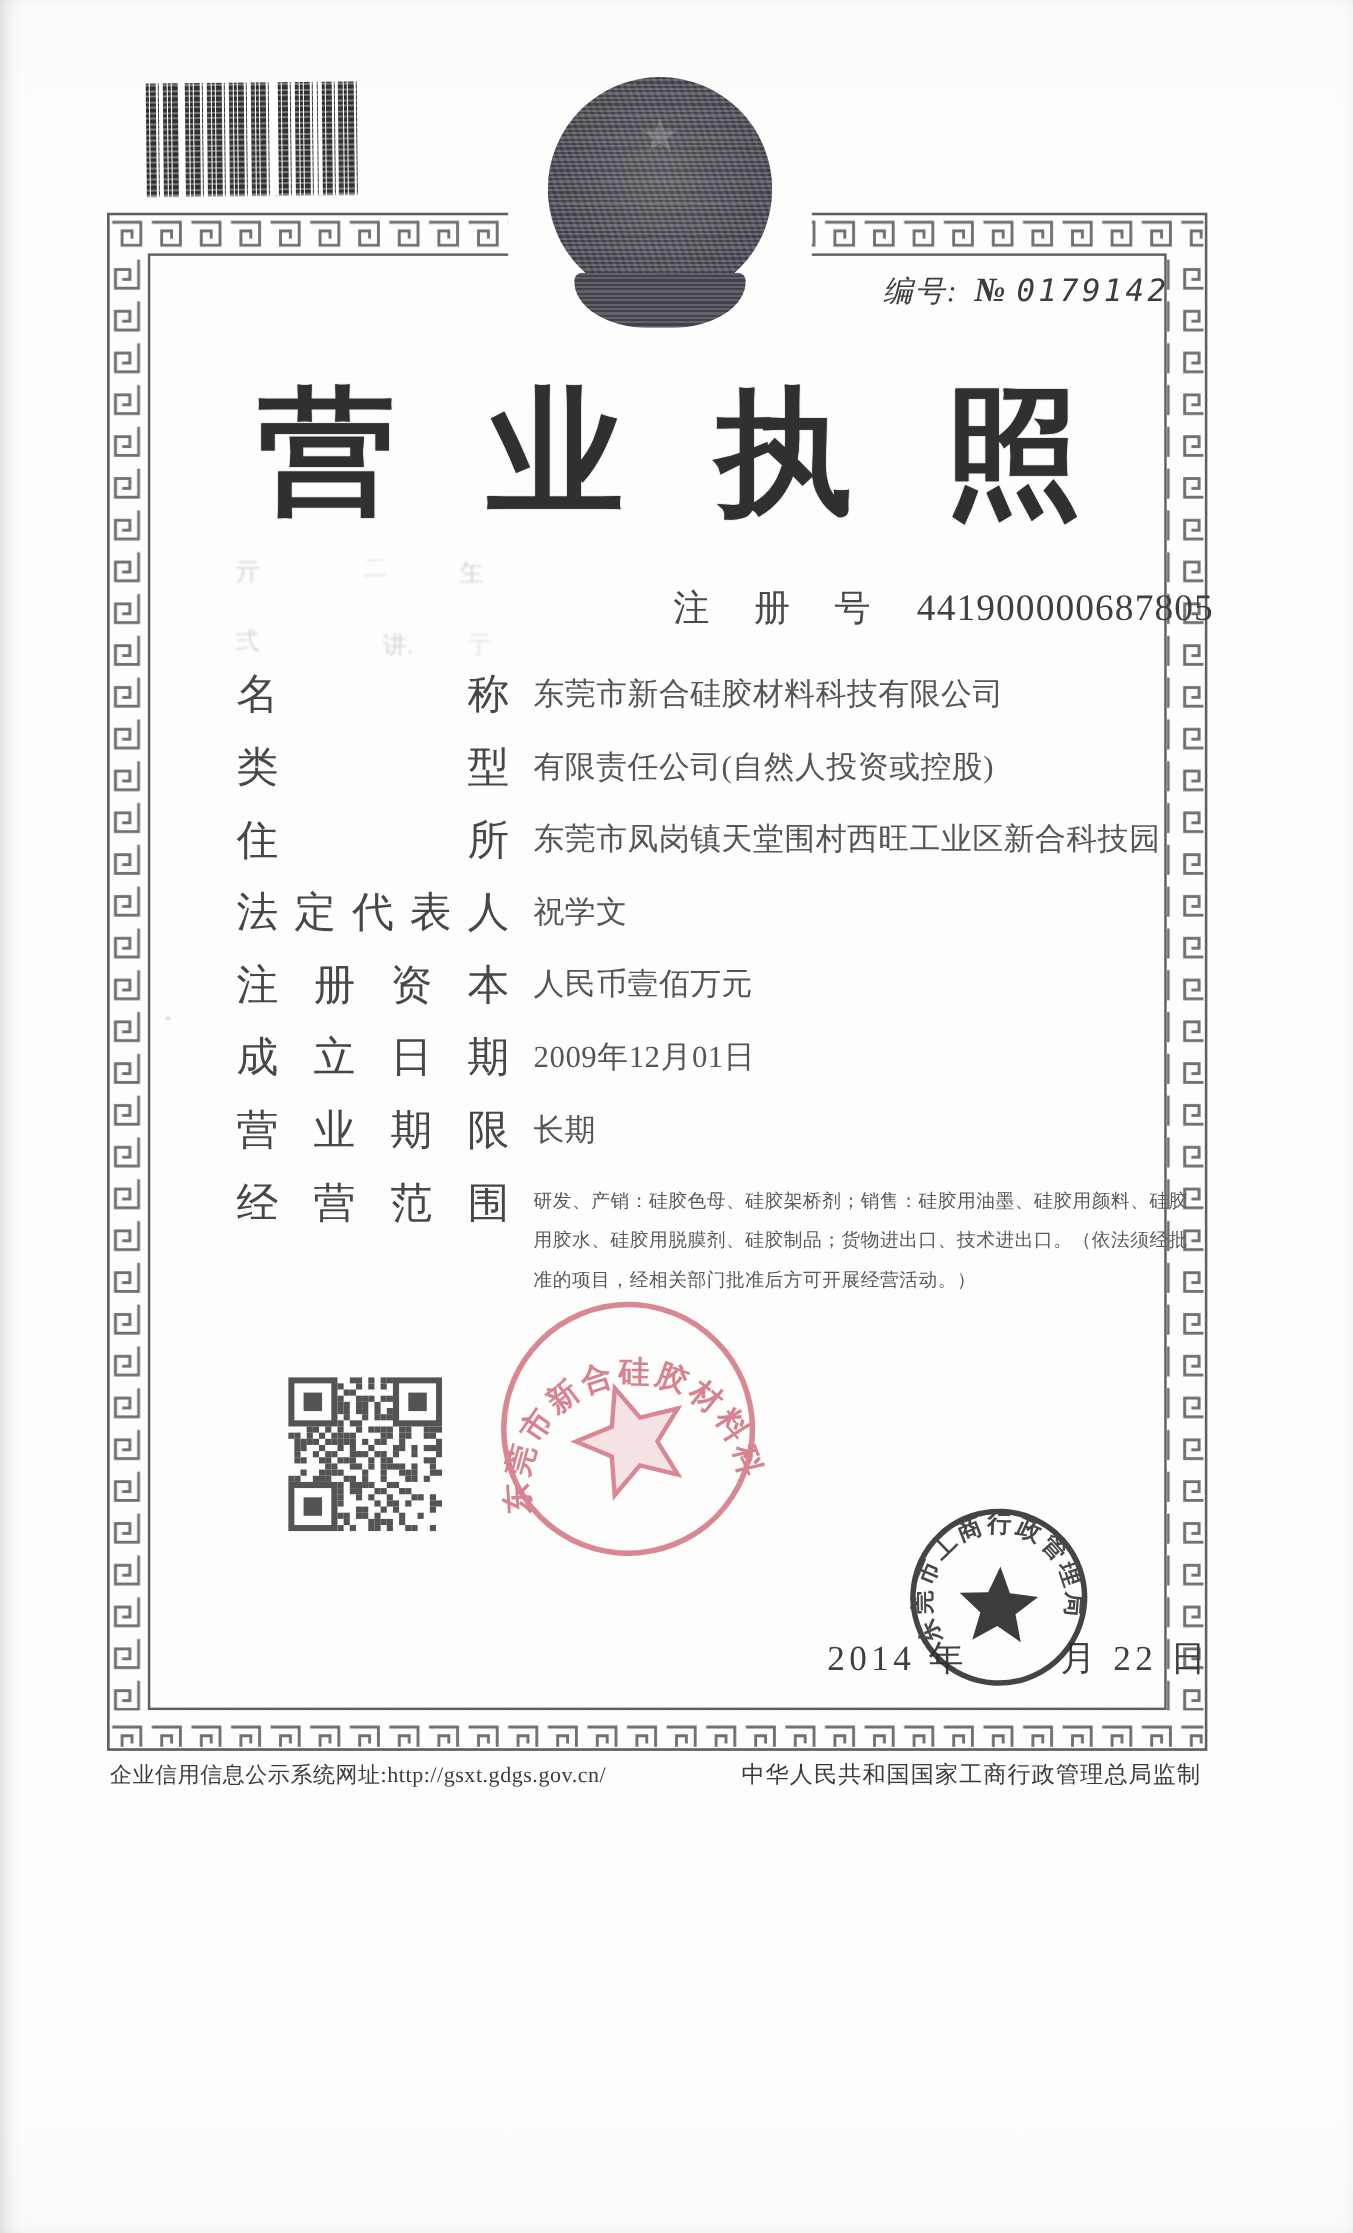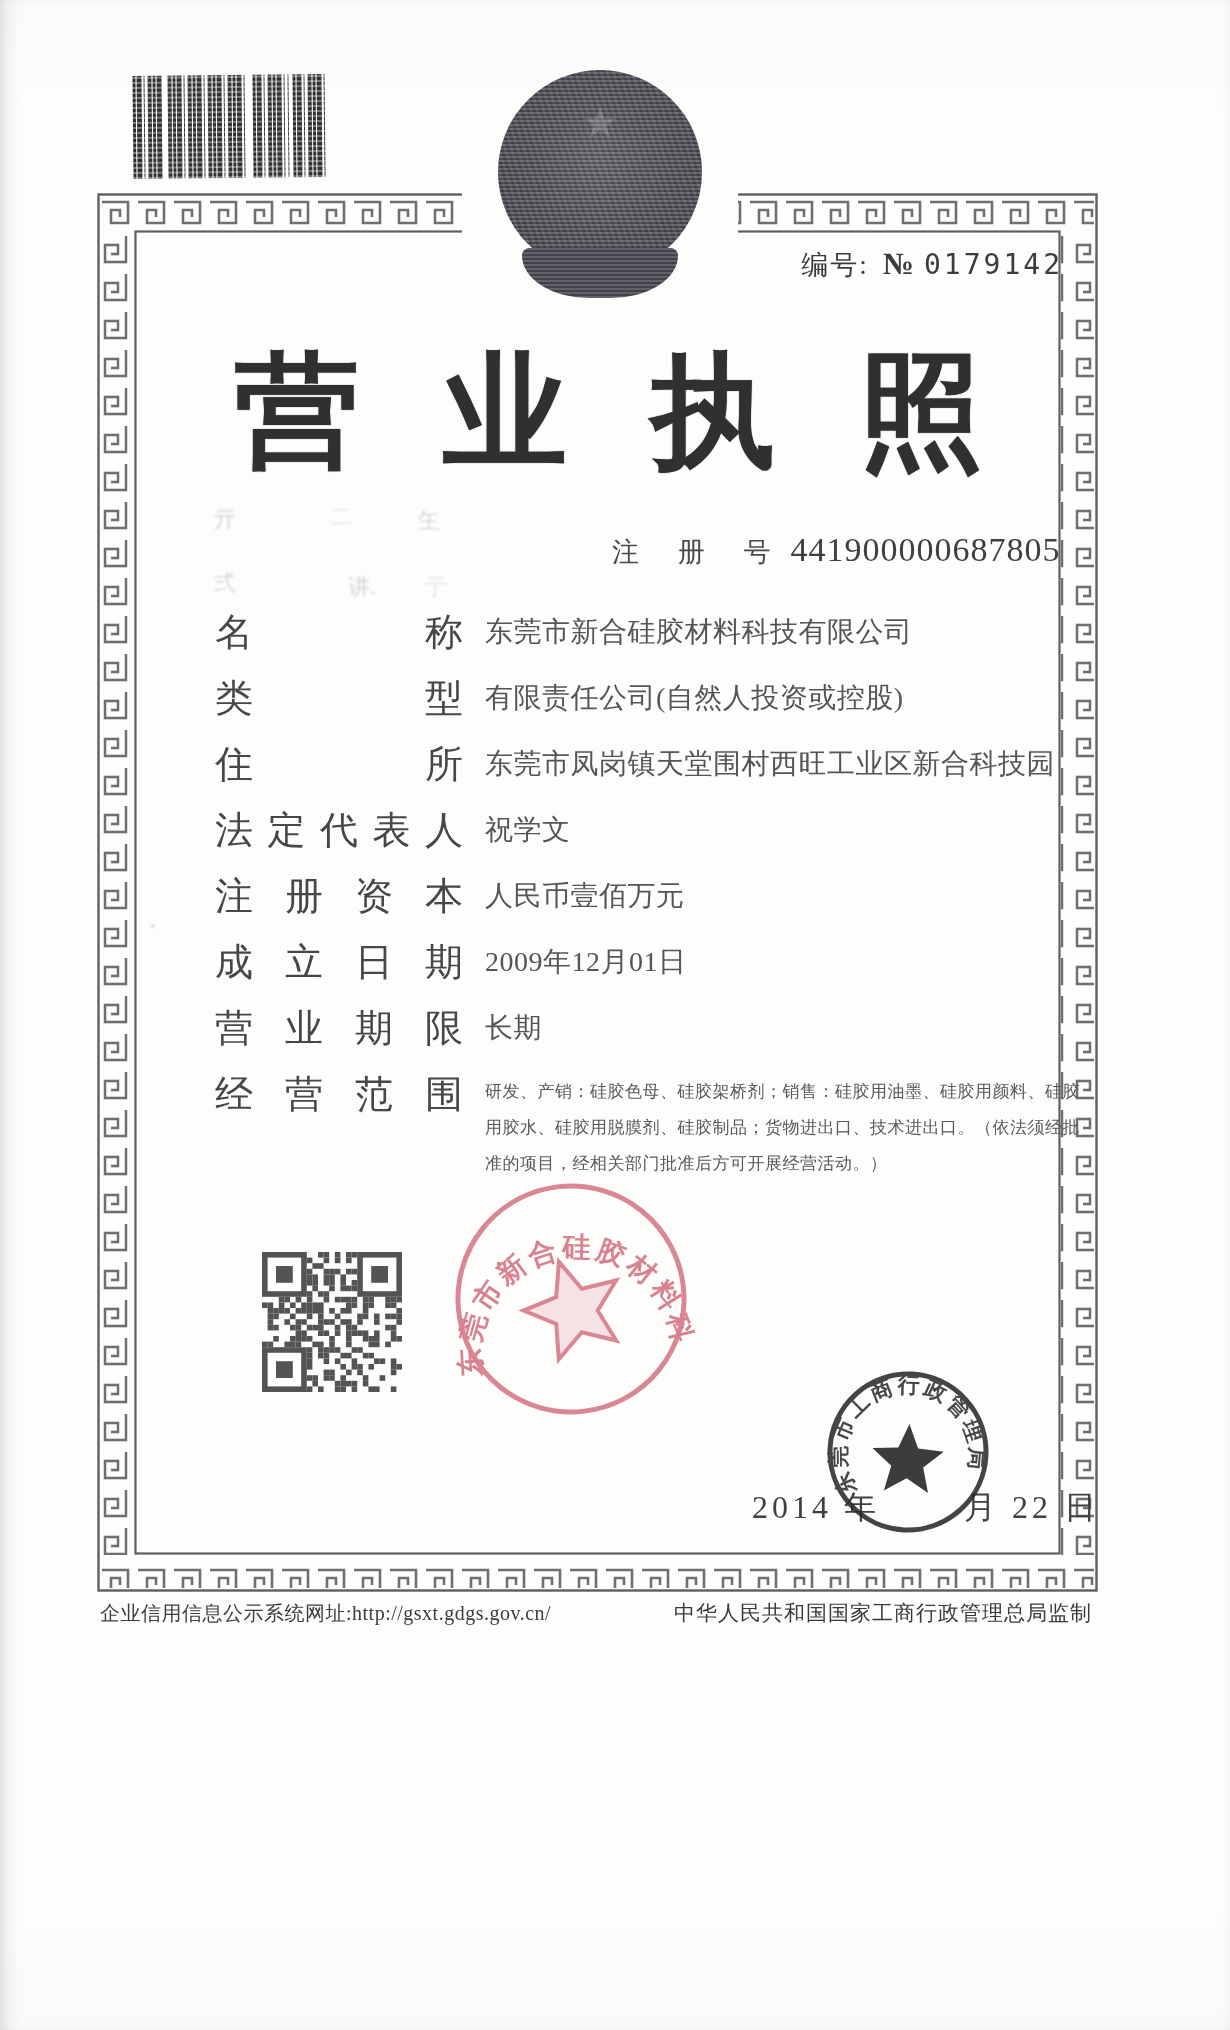--- a/index.html
+++ b/index.html
@@ -45,36 +45,36 @@
     background:
       repeating-linear-gradient(0deg, rgba(255,255,255,.15) 0 2px, rgba(0,0,0,.08) 2px 4px),
       #474750;
     border-radius:8px 8px 72px 72px/8px 8px 46px 46px;
   }
   .emblem .star-hint{position:absolute;left:0;right:0;top:28px;text-align:center;font-size:42px;color:rgba(255,255,255,.16);font-family:"DejaVu Sans",sans-serif;}
 
   
   .serial{
     position:absolute;top:246px;right:167px;z-index:4;
-    font-size:27px;color:#3c3c3c;letter-spacing:2px;white-space:nowrap;
+    font-size:27px;color:#3c3c3c;letter-spacing:2px;white-space:nowrap;font-style:italic;
   }
   .serial .no-symbol{font-weight:bold;font-size:31px;margin:0 8px 0 14px;}
   .serial .digits{font-family:"DejaVu Sans Mono","Liberation Mono",monospace;font-size:28px;letter-spacing:3px;}
 
   .title{
     position:absolute;left:0;right:12px;top:330px;z-index:4;
     text-align:center;font-size:124px;font-weight:bold;color:#303030;
     letter-spacing:84px;text-indent:84px;white-space:nowrap;
     text-shadow:0 0 1px #3a3a3a;
     font-family:Liberation Mono, monospace;
   }
 
   .reg-line{position:absolute;left:612px;top:531px;z-index:4;white-space:nowrap;}
-  .reg-line .reg-label{font-size:27px;color:#4a4a4a;letter-spacing:16px;}
-  .reg-line .reg-value{font-size:34px;color:#3f3f3f;letter-spacing:1px;}
+  .reg-line .reg-label{font-size:33px;color:#4a4a4a;letter-spacing:16px;}
+  .reg-line .reg-value{font-size:34px;color:#3f3f3f;margin-left:22px;letter-spacing:1px;}
 
   .fields{position:absolute;left:215px;top:612px;width:868px;z-index:4;}
   .field-row{display:flex;align-items:flex-start;margin-bottom:26px;}
   .field-label{
     width:248px;min-width:248px;display:flex;justify-content:space-between;
     font-size:38px;line-height:40px;color:#474747;font-weight:500;
   }
   .field-value{
     margin-left:22px;font-size:28px;line-height:40px;color:#555;flex:1;
     letter-spacing:.5px;

